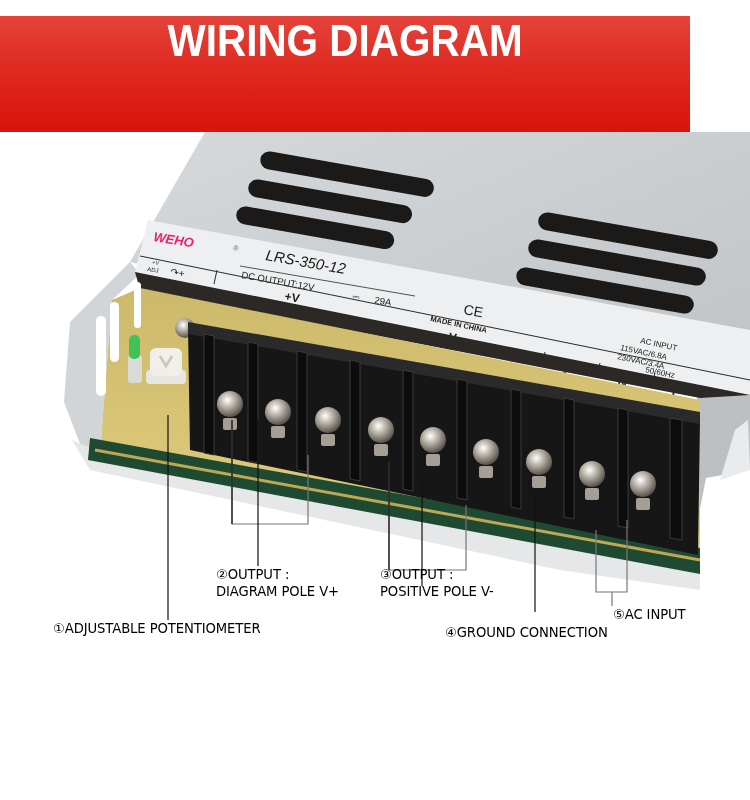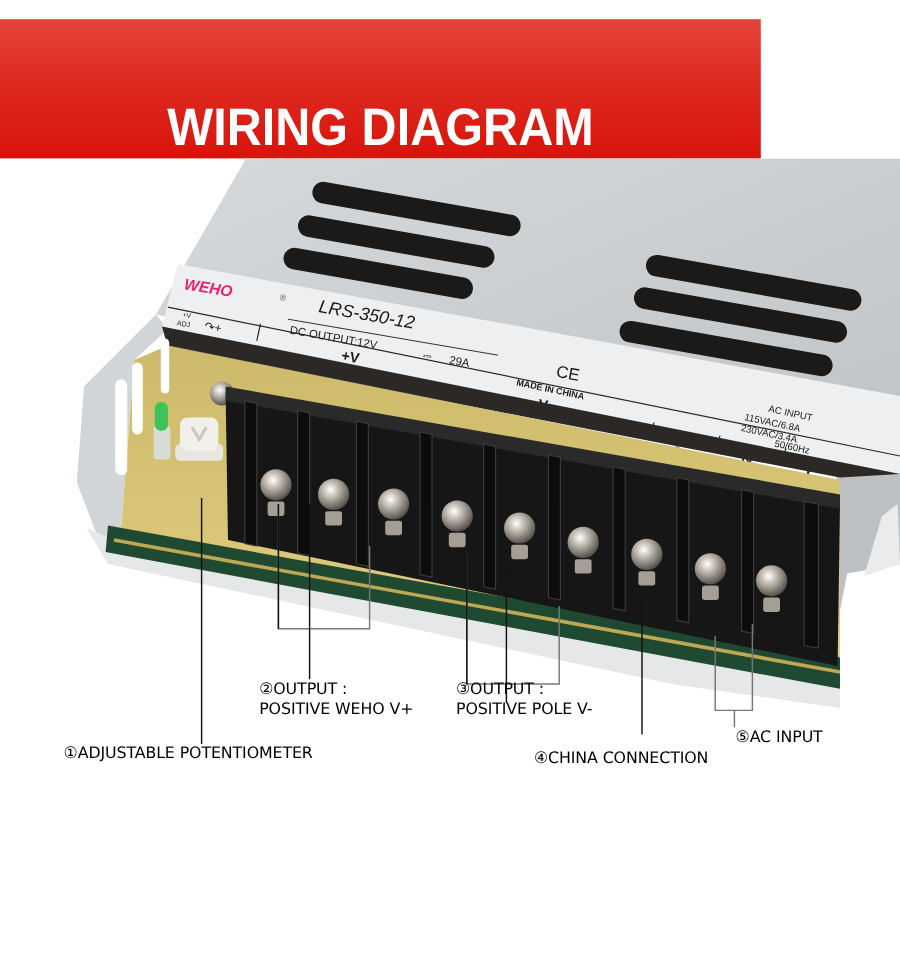--- a/index.html
+++ b/index.html
@@ -1,21 +1,21 @@
 <!DOCTYPE html>
 <html><head>
 <meta charset="utf-8">
 <style>
   html, body { margin: 0; padding: 0; background: #ffffff; }
   body { width: 750px; height: 800px; position: relative; overflow: hidden; font-family: "Liberation Sans", sans-serif; }
 
   .banner {
-    position: absolute; left: 0; top: 16px; width: 634px; height: 116px;
+    position: absolute; left: 0; top: 16px; width: 690px; height: 116px;
     background: linear-gradient(180deg, #e4443b 0%, #de2a20 45%, #d8140c 100%);
-    display: flex; align-items: flex-end; justify-content: center;
+    display: flex; align-items: flex-start; justify-content: center;
   }
   .banner-title {
     color: #ffffff; font-family: "Liberation Sans", sans-serif; font-weight: bold;
     font-size: 44px; letter-spacing: 0px; transform: scaleX(0.92);
   }
 
   .device-svg { position: absolute; left: 0; top: 132px; width: 750px; height: 480px; }
 
   .callout {
     position: absolute; color: #000000; font-family: "DejaVu Sans", sans-serif;
@@ -186,27 +186,27 @@
     <line x1="612" y1="592" x2="612" y2="606" stroke="#777777"></line>
   </g>
 </svg>
 
 <div class="callout" style="left:53px; top:620px;">
   <span>①</span><span>ADJUSTABLE POTENTIOMETER</span>
 </div>
 
 <div class="callout" style="left:216px; top:566px;">
   <div><span>②</span><span>OUTPUT :</span></div>
-  <div>POSITIVE WEHO V+</div>
+  <div>DIAGRAM POLE V+</div>
 </div>
 
 <div class="callout" style="left:380px; top:566px;">
   <div><span>③</span><span>OUTPUT :</span></div>
   <div>POSITIVE POLE V-</div>
 </div>
 
 <div class="callout" style="left:445px; top:624px;">
-  <span>④</span><span>CHINA CONNECTION</span>
+  <span>④</span><span>GROUND CONNECTION</span>
 </div>
 
 <div class="callout" style="left:613px; top:606px;">
   <span>⑤</span><span>AC INPUT</span>
 </div>
 
 </body></html>

